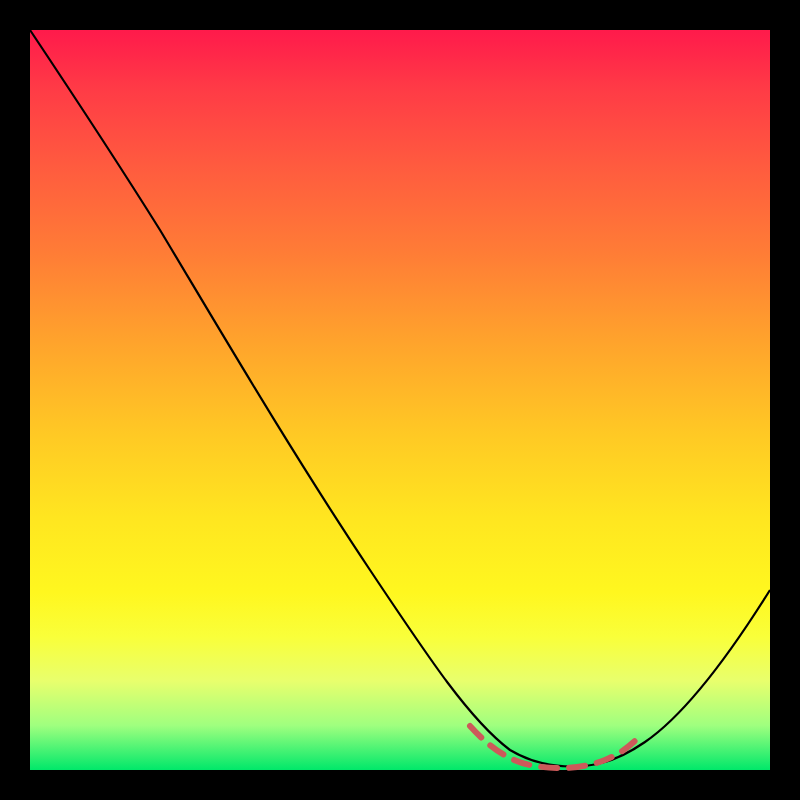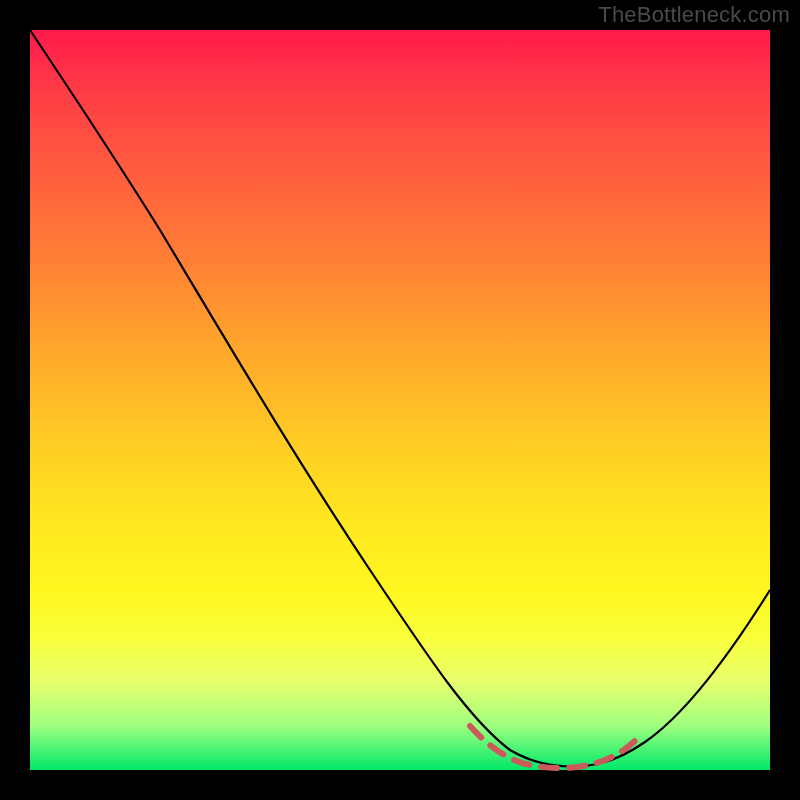--- a/index.html
+++ b/index.html
@@ -65,21 +65,20 @@
     stroke: #cc5a5a;
     stroke-width: 6;
     stroke-linecap: round;
     stroke-dasharray: 16 12;
   }
 </style>
 </head>
 <body>
 
 <div class="frame">
-  <div class="attribution">TheBottleneck.com</div>
 
   <div class="plot">
     <svg class="overlay" viewBox="0 0 740 740" preserveAspectRatio="none">
       <path class="curve" d="M 0 0
                C 40 60, 80 120, 130 200
                C 190 300, 260 420, 340 540
                C 400 630, 440 690, 480 720
                C 505 735, 530 738, 555 736
                C 575 734, 595 726, 615 712
                C 650 688, 690 640, 740 560"></path>

